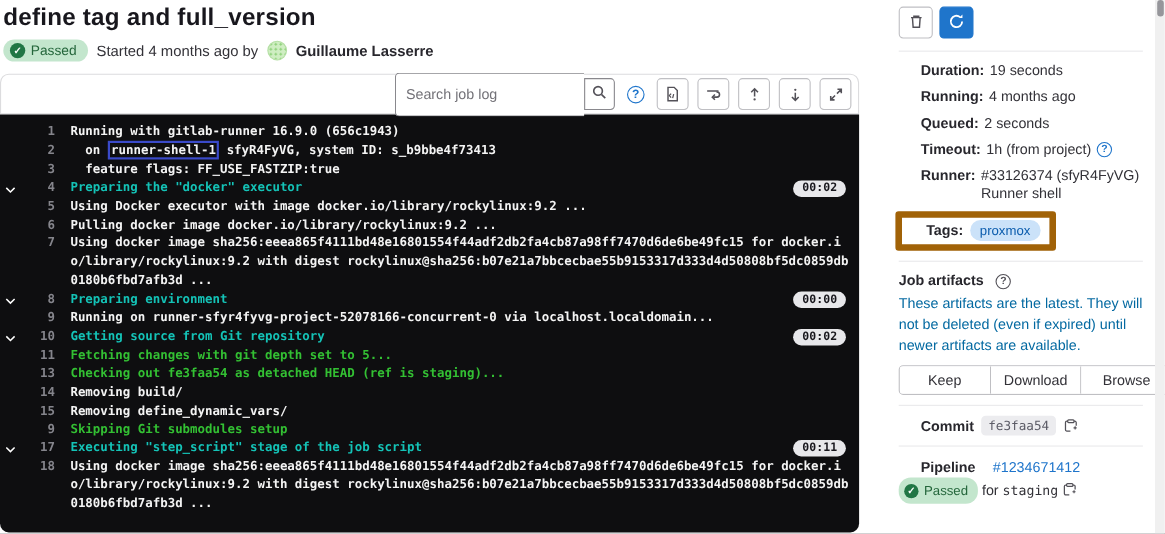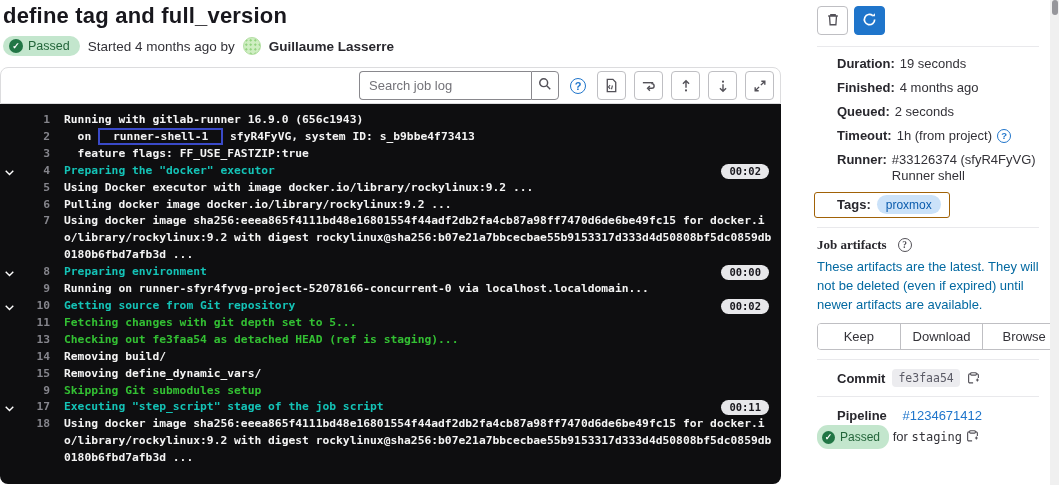--- a/index.html
+++ b/index.html
@@ -13,53 +13,53 @@
   .meta-row { display:flex; align-items:center; gap:8px; margin:0 0 11px 3px; font-size:13.5px; color:#333238; }
   .badge-passed { display:inline-flex; align-items:center; gap:5px; background:#c3e6cd; color:#24663b; font-size:12.5px; font-weight:500; padding:3px 10px 3px 6px; border-radius:11px; }
   .check-circle { width:14px; height:14px; border-radius:50%; background:#217645; color:#fff; display:inline-flex; align-items:center; justify-content:center; font-size:9px; font-weight:700; }
   .avatar { width:18px; height:18px; border-radius:50%; background:#cfeec2; background-image:radial-gradient(#8ed17a 1.1px, transparent 1.2px); background-size:4.5px 4.5px; border:1px solid #b4dfa4; }
   .author { font-weight:700; color:#28272d; }
 
   
   .log-panel { border-radius:8px; }
   .log-toolbar { height:37px; background:#fff; border:1px solid #dcdcde; border-radius:8px 8px 0 0; display:flex; align-items:center; justify-content:flex-end; gap:8px; padding:0 6px; }
   .search-group { display:flex; align-items:center; }
-  .search-group input { width:172px; height:29px; border:1px solid #89888d; border-right:none; border-radius:4px 0 0 4px; padding:0 9px; font-size:13px; color:#333; outline:none; }
+  .search-group input { width:172px; height:40px; border:1px solid #89888d; border-right:none; border-radius:4px 0 0 4px; padding:0 9px; font-size:13px; color:#333; outline:none; }
   .search-group input::placeholder { color:#737278; }
   .search-btn { width:28px; height:29px; border:1px solid #89888d; border-radius:0 4px 4px 0; background:#fff; display:flex; align-items:center; justify-content:center; cursor:pointer; }
   .help-circ { width:16px; height:16px; border-radius:50%; border:1.6px solid #1f75cb; color:#1f75cb; font-size:11px; font-weight:700; display:inline-flex; align-items:center; justify-content:center; margin:0 3px; cursor:pointer; }
   .tb-btn { width:29px; height:29px; border:1px solid #bfbfc3; border-radius:4px; background:#fff; display:flex; align-items:center; justify-content:center; cursor:pointer; }
   .tb-btn svg { display:block; }
 
   .log-body { background:#0e0e10; border-radius:0 0 8px 8px; padding:8px 0 6px 0; min-height:380px; font-family:"DejaVu Sans Mono", monospace; }
   .log-line { display:flex; align-items:flex-start; line-height:16.9px; }
   .gut { width:50px; flex:none; display:flex; align-items:center; }
   .chev { width:18px; flex:none; display:inline-flex; justify-content:center; margin-top:2px; }
   .ln { flex:1; text-align:right; color:#85858c; font-size:11.3px; font-weight:600; text-decoration:none; cursor:pointer; }
   .ct { flex:1; margin-left:14px; padding-right:8px; color:#f4f4f4; font-size:11.3px; font-weight:600; white-space:pre-wrap; word-break:break-all; }
   .ct.section { color:#14c3b7; cursor:pointer; }
   .ct.green { color:#33c033; }
-  .hl-box { border:2px solid #3a4ac9; padding:0 13px; margin:-2px 0; }
+  .hl-box { border:2px solid #3a4ac9; padding:0 1px; margin:-2px 0; }
   .dur { flex:none; margin:1px 12px 0 6px; background:#e7e7ea; color:#18171d; font-size:10.5px; font-weight:600; font-family:"DejaVu Sans Mono", monospace; padding:0 8px; border-radius:9px; line-height:15px; }
 
   
   .sidebar { position:absolute; left:801px; top:0; width:246px; padding:6px 8px 0 16px; font-size:13px; color:#333238; }
   .side-actions { display:flex; gap:6px; margin-bottom:11px; }
   .icon-btn { width:31px; height:29px; border:1px solid #bfbfc3; border-radius:4px; background:#fff; display:flex; align-items:center; justify-content:center; cursor:pointer; }
   .icon-btn.retry { background:#1f75cb; border-color:#1f75cb; }
   hr.sep { border:none; border-top:1px solid #e9e9ec; margin:9px 0; }
   .detail-row { display:flex; align-items:flex-start; margin:0 0 8px 0; line-height:16px; }
   .lbl { font-weight:700; color:#28272d; margin-right:5px; white-space:nowrap;padding-left:20px; }
   .val { color:#333238; }
   .help-circ.small { width:14px; height:14px; font-size:9.5px; margin-left:5px; flex:none; position:relative; top:1px; }
   .help-circ.gray { border-color:#535158; color:#535158; }
-  .tags-box { display:inline-flex; align-items:center; gap:6px; border:1px solid #a16207; border-radius:3px; padding:2px 8px 3px 2px; margin-left:-3px; }
+  .tags-box { display:inline-flex; align-items:center; gap:6px; border:6px solid #a16207; border-radius:3px; padding:2px 8px 3px 2px; margin-left:-3px; }
   .tag-pill { background:#cbe2f9; color:#0b5cad; font-size:12px; font-weight:500; padding:1.5px 9px; border-radius:10px; }
 
-  .art-head { display:flex; align-items:flex-start; gap:6px; font-weight:700; color:#28272d; margin-bottom:4px;font-family:Liberation Serif, serif; }
+  .art-head { display:flex; align-items:center; gap:6px; font-weight:700; color:#28272d; margin-bottom:4px; }
   .art-desc { line-height:19px; color:#0369a1; margin-bottom:9px; }
   .btn-group { display:flex; width:249px; border:1px solid #bfbfc3; border-radius:4px; overflow:hidden; }
   .btn-group button { flex:1; background:#fff; border:none; border-right:1px solid #bfbfc3; font-size:13px; color:#333238; padding:5px 0; cursor:pointer; font-family:inherit; }
   .btn-group button:last-child { border-right:none; }
 
   .commit-line { display:flex; align-items:center; gap:7px; margin-bottom:6px; }
   .sha-chip { background:#ececef; color:#5b5b66; font-family:"DejaVu Sans Mono", monospace; font-size:11.5px; padding:2px 6px; border-radius:4px; }
   .commit-msg { line-height:19px; word-break:break-all; color:#333238; }
 
   .pipe-line { line-height:20px; word-break:break-all; margin-bottom:8px; }
@@ -298,21 +298,21 @@
             </svg></span>
         </button>
     </div>
     <hr class="sep">
 
     <div class="detail-row">
       <span class="lbl">Duration:</span>
       <span class="val">19 seconds</span>
     </div>
     <div class="detail-row">
-      <span class="lbl">Finished:</span>
+      <span class="lbl">Running:</span>
       <span class="val">4 months ago</span>
     </div>
     <div class="detail-row">
       <span class="lbl">Queued:</span>
       <span class="val">2 seconds</span>
     </div>
     <div class="detail-row">
       <span class="lbl">Timeout:</span>
       <span class="val">1h (from project)</span>
       <span class="help-circ small">?</span>

